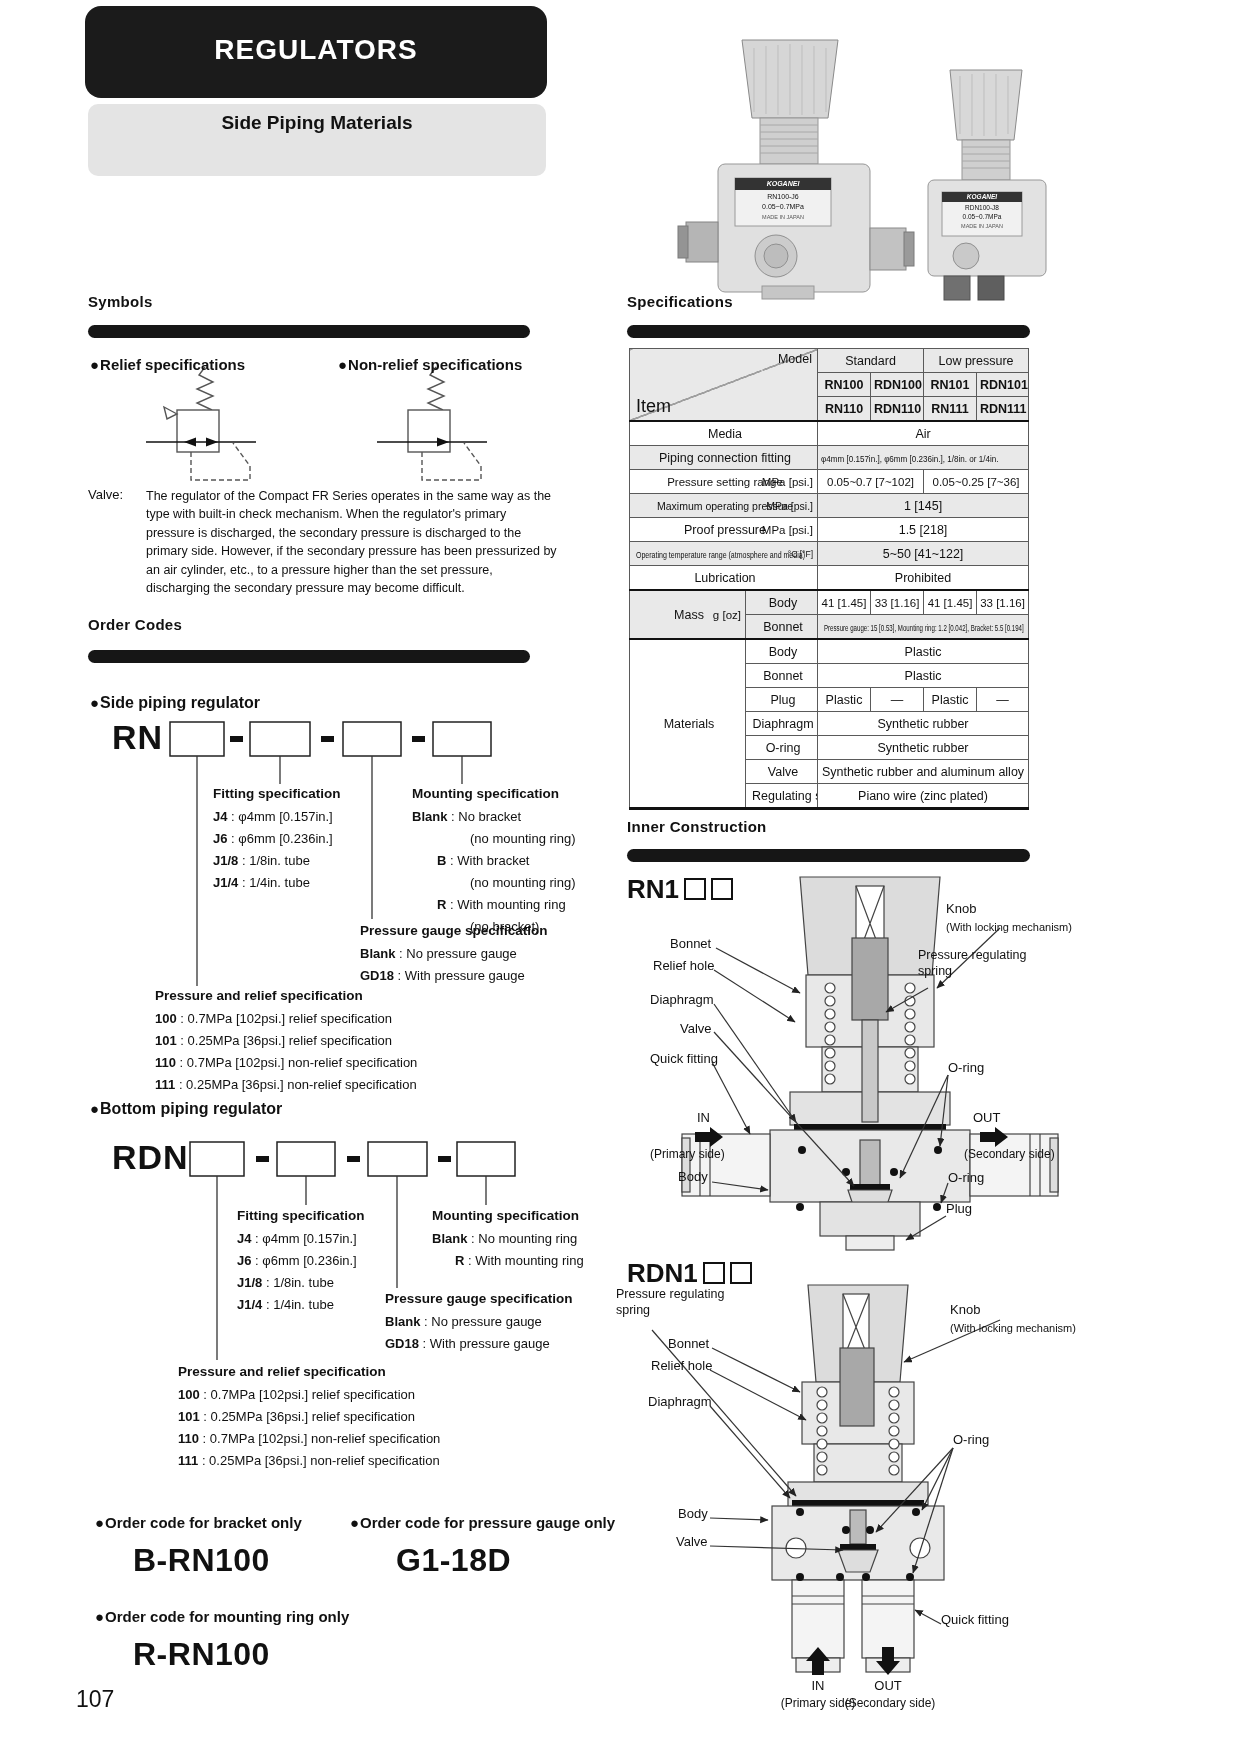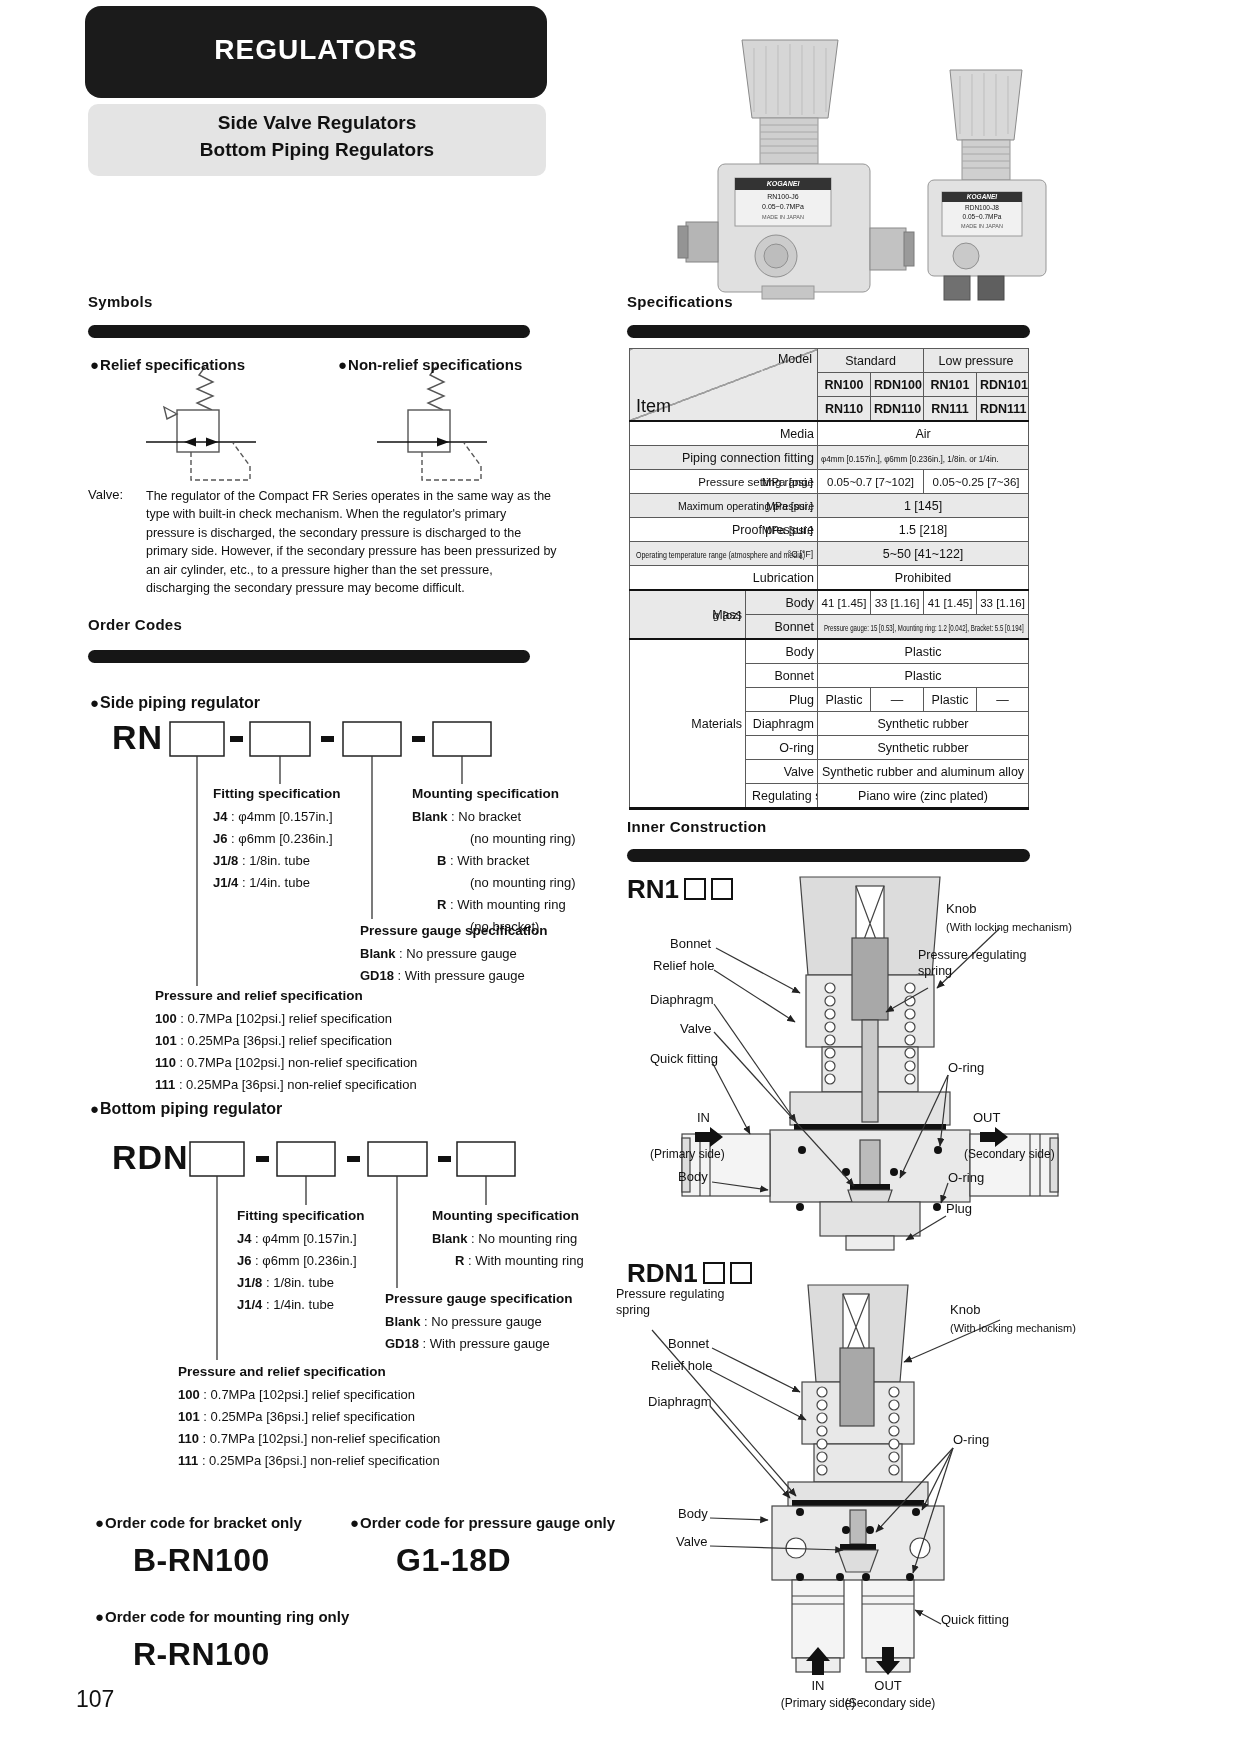--- a/index.html
+++ b/index.html
@@ -23,21 +23,21 @@
   .ctr{text-align:center}
   .mbox{display:inline-block;width:18px;height:18px;border:2.5px solid #111;margin-left:5px;vertical-align:-2px}
   .mlbl{font-size:26px;font-weight:bold}
   .pg{font-size:23px}
   
   .ph{white-space:nowrap;overflow:hidden;text-align:center}
   
   table.spec{border-collapse:collapse;table-layout:fixed;font-size:12.5px}
   .spec td{border:1px solid #5a5a5a;padding:0 3px;height:23px;text-align:center;
            overflow:hidden;white-space:nowrap;position:relative}
-  .spec .lcell{text-align:right;padding-left:6px}
+  .spec .lcell{text-align:center;padding-left:6px}
   .gray{background:#e9e9e9}
   .bold{font-weight:bold}
   .bt{border-top:2.5px solid #111 !important}
   .bb{border-bottom:3px solid #111 !important}
   .unit{position:absolute;right:4px;top:50%;transform:translateY(-50%);font-size:11.5px}
   .unit9{font-size:8.5px}
   .sq{display:inline-block;transform-origin:0 50%;white-space:nowrap}
   .f115{font-size:11.5px}
   .f105{font-size:10.5px}
   .f9{font-size:9px}
@@ -259,22 +259,21 @@
         <path d="M941,1624 L915,1610" marker-end="url(#ah)"></path>
       </g>
       <polygon points="812,1675 812,1661 806,1661 818,1647 830,1661 824,1661 824,1675" fill="#111" stroke="none"></polygon>
       <polygon points="882,1647 894,1647 894,1661 900,1661 888,1675 876,1661 882,1661" fill="#111" stroke="none"></polygon>
     </g>
   </svg>
 
   <div class="abs" style="left:85px;top:6px;width:462px;height:92px;background:#1b1b1b;border-radius:16px"></div>
   <div class="abs ttl ctr" style="left:85px;top:34px;width:462px">REGULATORS</div>
   <div class="abs" style="left:88px;top:104px;width:458px;height:72px;background:#e4e4e4;border-radius:10px"></div>
-  <div class="abs sub ctr" style="left:88px;top:112px;width:458px">Side Valve Regulators</div>
-  <div class="abs sub ctr" style="left:88px;top:139px;width:458px">Bottom Piping Regulators</div>
+  <div class="abs sub ctr" style="left:88px;top:112px;width:458px">Side Piping Materials</div>
 
   <div class="abs ph" style="left:737px;top:180px;width:92px;color:#fff;font-size:7px;font-weight:bold;font-style:italic">KOGANEI</div>
   <div class="abs ph" style="left:737px;top:193px;width:92px;font-size:7px">RN100-J6</div>
   <div class="abs ph" style="left:737px;top:203px;width:92px;font-size:7px">0.05~0.7MPa</div>
   <div class="abs ph" style="left:737px;top:214px;width:92px;font-size:5.5px;color:#555">MADE IN JAPAN</div>
   <div class="abs ph" style="left:943px;top:193px;width:78px;color:#fff;font-size:6.5px;font-weight:bold;font-style:italic">KOGANEI</div>
   <div class="abs ph" style="left:943px;top:204px;width:78px;font-size:6.5px">RDN100-J8</div>
   <div class="abs ph" style="left:943px;top:213px;width:78px;font-size:6.5px">0.05~0.7MPa</div>
   <div class="abs ph" style="left:943px;top:223px;width:78px;font-size:5.5px;color:#555">MADE IN JAPAN</div>
 

